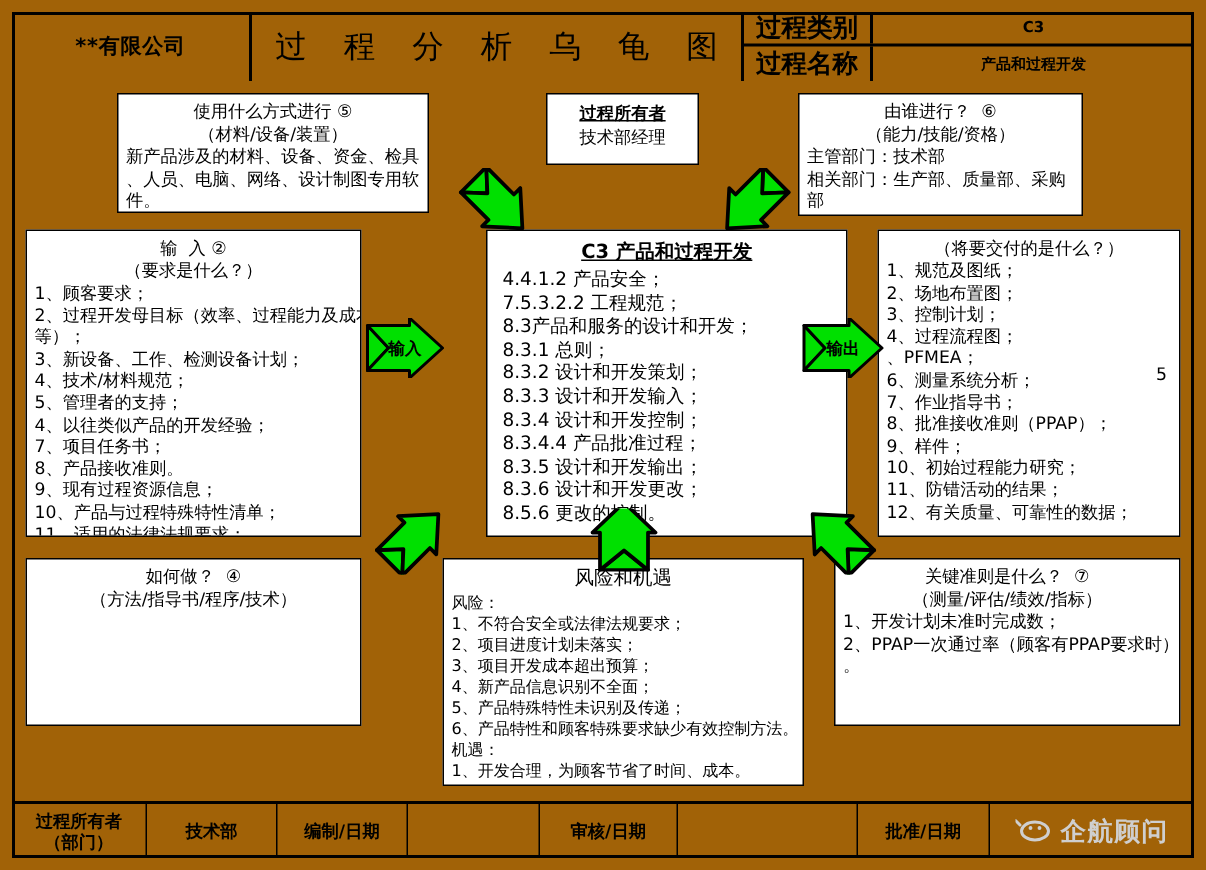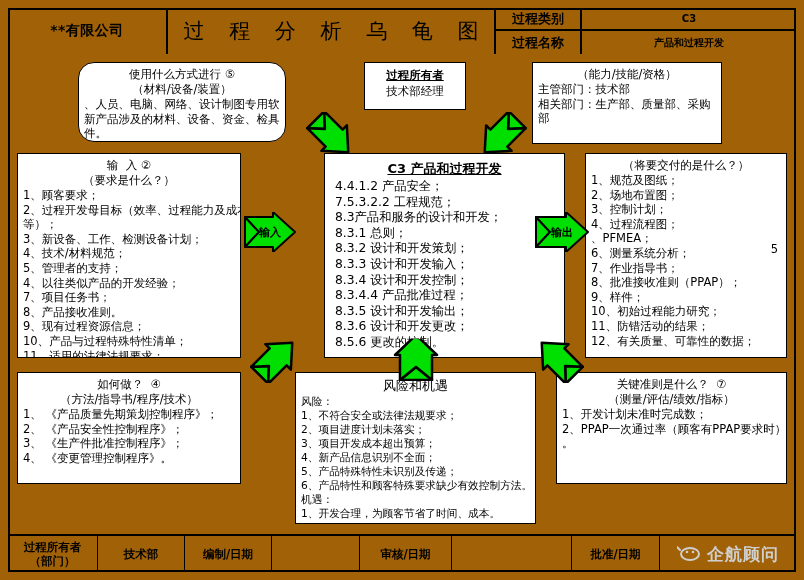--- a/index.html
+++ b/index.html
@@ -32,21 +32,21 @@
     font-size:21px;letter-spacing:9px;text-indent:9px;
   }
   .hdr-right{position:absolute;left:488px;top:0;width:300px;height:46px;}
   .hdr-cellrow{position:absolute;left:0;width:300px;height:23px;box-sizing:border-box;}
   .hdr-cellrow.r1{top:0;border-bottom:2px solid #000;}
   .hdr-cellrow.r2{top:23px;}
   .hdr-lbl{
     position:absolute;left:0;top:0;width:86px;height:100%;
     border-right:2px solid #000;box-sizing:border-box;
     display:flex;align-items:center;justify-content:center;
-    font-size:13px;font-weight:bold;
+    font-size:17px;font-weight:bold;
   }
   .hdr-val{
     position:absolute;left:86px;top:0;width:214px;height:100%;
     display:flex;align-items:center;justify-content:center;
     font-size:10px;font-weight:bold;
   }
 
   
   .body-area{position:absolute;left:8px;top:54px;width:788px;height:480px;}
 
@@ -117,36 +117,37 @@
       </div>
       <div class="hdr-cellrow r2">
         <div class="hdr-lbl">过程名称</div>
         <div class="hdr-val">产品和过程开发</div>
       </div>
     </div>
   </div>
 
   <div class="body-area">
 
-    <div class="box pad" style="left:70px;top:8px;width:208px;height:80px;border-radius:16px;">
+    <div class="box pad" style="left:70px;top:8px;width:208px;height:80px;">
       <div class="ttl">使用什么方式进行 ⑤</div>
       <div class="sub">（材料/设备/装置）</div>
       <div class="lines">
+          <div>新产品涉及的材料、设备、资金、检具</div>
           <div>、人员、电脑、网络、设计制图专用软</div>
-          <div>新产品涉及的材料、设备、资金、检具</div>
           <div>件。</div>
         </div>
     </div>
 
     <div class="box" style="left:356px;top:8px;width:102px;height:48px;padding-top:4px;">
       <div class="owner-ttl">过程所有者</div>
       <div class="owner-sub">技术部经理</div>
     </div>
 
     <div class="box pad" style="left:524px;top:8px;width:190px;height:82px;">
+      <div class="ttl">由谁进行？  ⑥</div>
       <div class="sub">（能力/技能/资格）</div>
       <div class="lines">
           <div>主管部门：技术部</div>
           <div>相关部门：生产部、质量部、采购</div>
           <div>部</div>
         </div>
     </div>
 
     <div class="box pad" style="left:9px;top:99px;width:224px;height:205px;">
       <div class="ttl">输  入 ②</div>
@@ -199,26 +200,20 @@
           <div>10、初始过程能力研究；</div>
           <div>11、防错活动的结果；</div>
           <div>12、有关质量、可靠性的数据；</div>
         </div>
       <div style="position:absolute;right:8px;top:88px;font-size:11.5px;">5</div>
     </div>
 
     <div class="box pad" style="left:9px;top:318px;width:224px;height:112px;">
       <div class="ttl">如何做？  ④</div>
       <div class="sub">（方法/指导书/程序/技术）</div>
-      <div class="lines">
-          <div>1、 《产品质量先期策划控制程序》；</div>
-          <div>2、 《产品安全性控制程序》；</div>
-          <div>3、 《生产件批准控制程序》；</div>
-          <div>4、 《变更管理控制程序》。</div>
-        </div>
     </div>
 
     <div class="box pad" style="left:287px;top:318px;width:241px;height:152px;">
       <div class="ttl" style="font-size:13px;line-height:18px;">风险和机遇</div>
       <div class="lines" style="font-size:10.7px;line-height:14px;">
           <div>风险：</div>
           <div>1、不符合安全或法律法规要求；</div>
           <div>2、项目进度计划未落实；</div>
           <div>3、项目开发成本超出预算；</div>
           <div>4、新产品信息识别不全面；</div>

